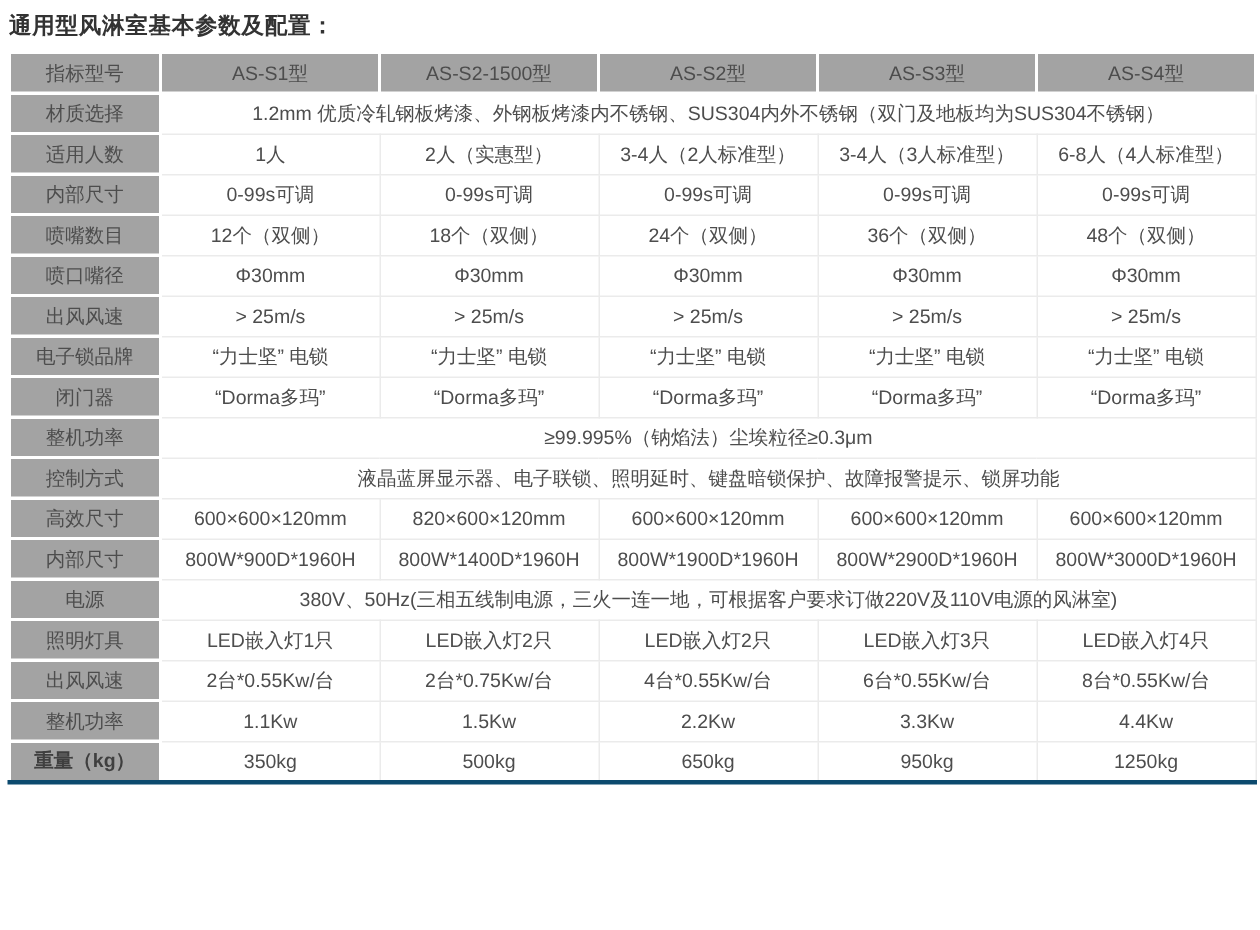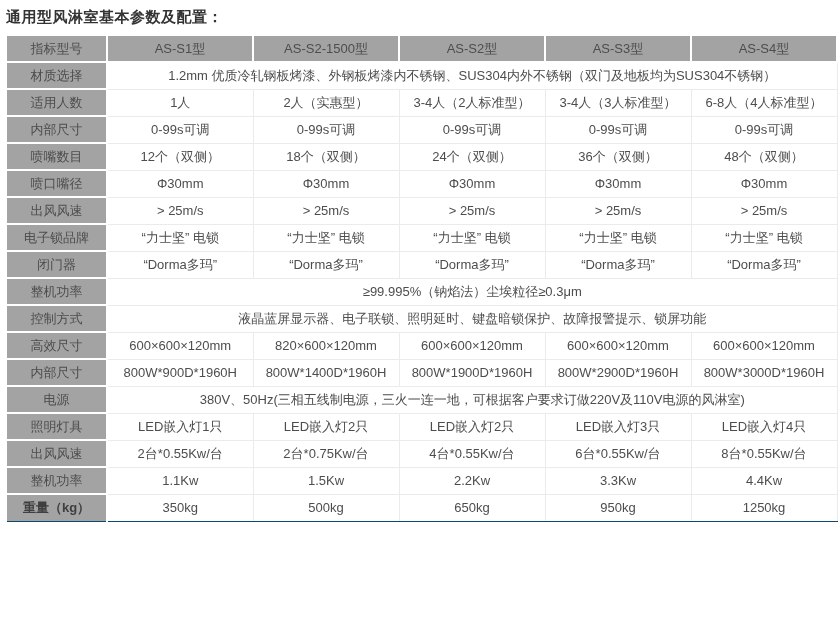--- a/index.html
+++ b/index.html
@@ -39,21 +39,21 @@
     border: 2px solid #ffffff;
     color: #4d4d4d;
   }
   td.data {
     background: #ffffff;
     border: 1px solid #ebebeb;
     color: #4d4d4d;
   }
   th.bold { font-weight: bold; color: #3f3f3f; }
   tbody tr:last-child th.gray,
-  tbody tr:last-child td.data { border-bottom: 1px solid #0c4a6e; }
+  tbody tr:last-child td.data { border-bottom: 3px solid #0c4a6e; }
 </style>
 </head>
 <body>
 
 <div class="page">
   <h1 class="title">通用型风淋室基本参数及配置：</h1>
   <table class="spec">
     <colgroup>
       <col class="c-label">
         <col class="c-data">

